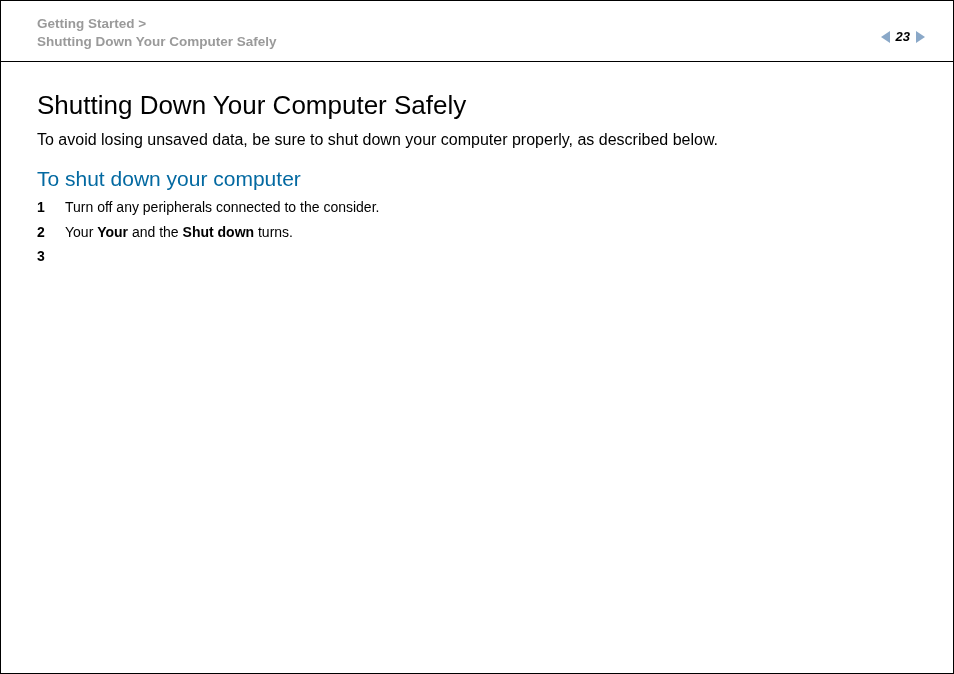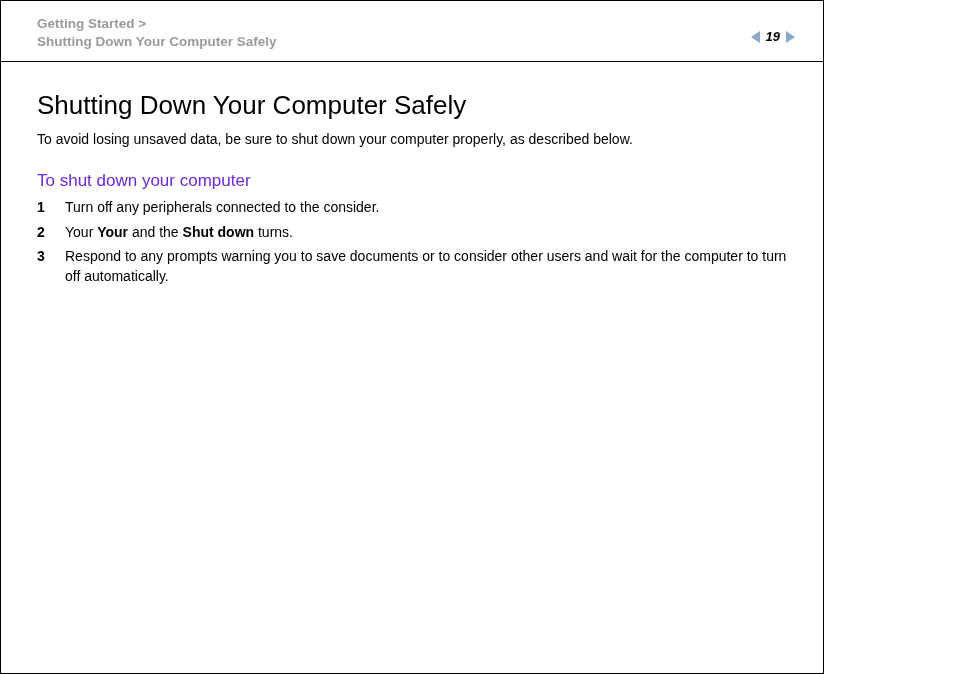--- a/index.html
+++ b/index.html
@@ -7,21 +7,21 @@
     padding: 0;
     width: 954px;
     height: 674px;
     background: #ffffff;
     font-family: Arial, Helvetica, sans-serif;
     color: #000;
     box-sizing: border-box;
   }
   *, *::before, *::after { box-sizing: inherit; }
   .page {
-    width: 824px;
+    width: 954px;
     height: 674px;
     border: 1px solid #000;
     position: relative;
     padding: 14px 28px 20px 36px;
   }
   .header {
     display: flex;
     justify-content: space-between;
     align-items: flex-start;
     padding-bottom: 10px;
@@ -59,26 +59,26 @@
   .content {
     padding-top: 28px;
   }
   .title {
     font-size: 26px;
     font-weight: normal;
     margin: 0 0 10px 0;
     letter-spacing: 0;
   }
   .intro {
-    font-size: 14px;
-    margin: 0 0 24px 0;
+    font-size: 16px;
+    margin: 0 0 18px 0;
   }
   .subhead {
-    font-size: 17px;
-    color: #6d28d9;
+    font-size: 21px;
+    color: #0369a1;
     margin: 0 0 6px 0;
   }
   .steps {
     list-style: none;
     margin: 0;
     padding: 0;
     font-size: 14px;
     line-height: 1.45;
     counter-reset: step;
   }
@@ -98,21 +98,21 @@
 
 <div class="page">
 
   <div class="header">
     <div class="breadcrumb">
       <div>Getting Started &gt;</div>
       <div>Shutting Down Your Computer Safely</div>
     </div>
     <div class="pager">
       <span class="arrow-left"></span>
-      <span class="page-num">19</span>
+      <span class="page-num">23</span>
       <span class="arrow-right"></span>
     </div>
   </div>
 
   <hr class="rule">
 
   <div class="content">
     <h1 class="title">Shutting Down Your Computer Safely</h1>
     <p class="intro">To avoid losing unsaved data, be sure to shut down your computer properly, as described below.</p>
     <p class="subhead">To shut down your computer</p>
@@ -124,19 +124,19 @@
       </li>
       <li>
         <span class="step-num">2</span>
         <span class="step-body">
           <span>Your </span><span class="b">Your</span><span> and the </span><span class="b">Shut down</span><span> turns.</span>
         </span>
       </li>
       <li>
         <span class="step-num">3</span>
         <span class="step-body">
-          <span>Respond to any prompts warning you to save documents or to consider other users and wait for the computer to turn off automatically.</span><br>
+          <br>
         </span>
       </li>
     </ol>
   </div>
 
 </div>
 
 </body></html>

